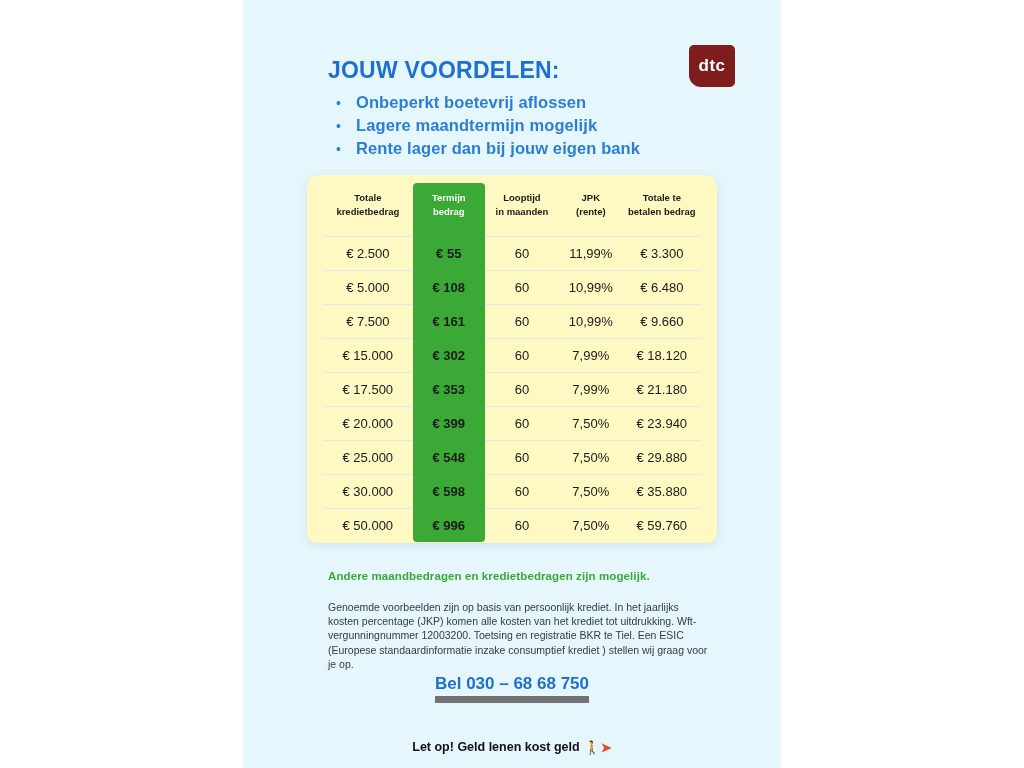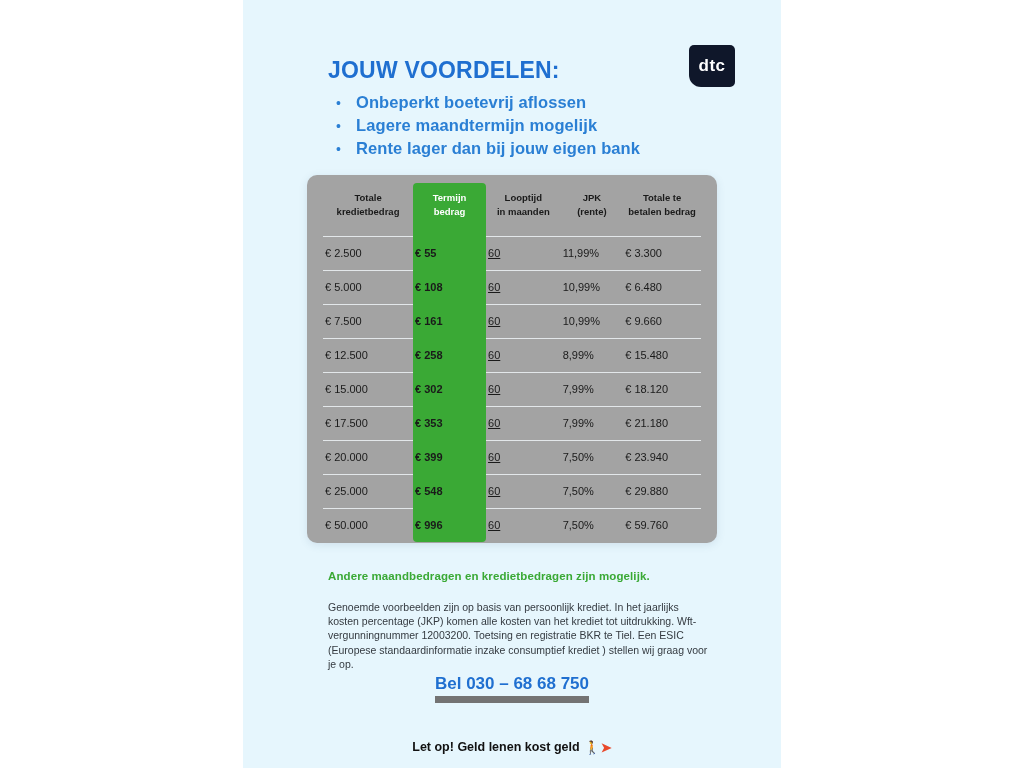--- a/index.html
+++ b/index.html
@@ -33,21 +33,21 @@
     height: 768px;
   }
 
   
   .logo {
     position: absolute;
     left: 446px;
     top: 45px;
     width: 46px;
     height: 42px;
-    background: #0f172a;
+    background: #7f1d1d;
     border-radius: 5px 5px 5px 12px;
   }
   .logo-text {
     position: absolute;
     left: 0;
     top: 0;
     width: 46px;
     height: 42px;
     color: #ffffff;
     font-size: 17px;
@@ -96,21 +96,21 @@
     letter-spacing: 0.1px;
   }
 
   
   .card {
     position: absolute;
     left: 64px;
     top: 175px;
     width: 410px;
     height: 368px;
-    background: #a3a3a3;
+    background: #fef9c3;
     border-radius: 10px;
     box-shadow: 0 2px 9px rgba(60, 90, 120, 0.13);
   }
   table.rates {
     position: absolute;
     left: 16px;
     top: 8px;
     width: 378px;
     border-collapse: collapse;
     font-family: "Liberation Sans", sans-serif;
@@ -118,29 +118,30 @@
   table.rates th {
     font-size: 9.5px;
     font-weight: bold;
     color: #1a1a1a;
     padding: 8px 2px 16px 2px;
     text-align: center;
     line-height: 1.5;
     vertical-align: middle;
   }
   table.rates td {
-    font-size: 11px;
+    font-size: 13px;
     color: #1a1a1a;
+    text-align: center;
     padding: 8px 2px;
     border-top: 1px solid #e3e7ea;
     height: 17px;
   }
   table.rates tr td:first-child { width: 92px; }
   table.rates tr td.term { width: 78px; margin-left: 16px; }
-  table.rates tr td:nth-child(3) { width: 78px; text-decoration: underline; }
+  table.rates tr td:nth-child(3) { width: 78px; }
   table.rates tr td:nth-child(4) { width: 64px; }
   table.rates tr td:nth-child(5) { width: 84px; }
 
   th.term-head {
     background: #3aa935;
     color: #ffffff !important;
     border-radius: 4px 4px 0 0;
   }
   td.term {
     background: #3aa935;
@@ -273,27 +274,20 @@
               <td>€ 6.480</td>
             </tr>
             <tr>
               <td>€ 7.500</td>
               <td class="term">€ 161</td>
               <td>60</td>
               <td>10,99%</td>
               <td>€ 9.660</td>
             </tr>
             <tr>
-              <td>€ 12.500</td>
-              <td class="term">€ 258</td>
-              <td>60</td>
-              <td>8,99%</td>
-              <td>€ 15.480</td>
-            </tr>
-            <tr>
               <td>€ 15.000</td>
               <td class="term">€ 302</td>
               <td>60</td>
               <td>7,99%</td>
               <td>€ 18.120</td>
             </tr>
             <tr>
               <td>€ 17.500</td>
               <td class="term">€ 353</td>
               <td>60</td>
@@ -306,20 +300,27 @@
               <td>60</td>
               <td>7,50%</td>
               <td>€ 23.940</td>
             </tr>
             <tr>
               <td>€ 25.000</td>
               <td class="term">€ 548</td>
               <td>60</td>
               <td>7,50%</td>
               <td>€ 29.880</td>
+            </tr>
+            <tr>
+              <td>€ 30.000</td>
+              <td class="term">€ 598</td>
+              <td>60</td>
+              <td>7,50%</td>
+              <td>€ 35.880</td>
             </tr>
             <tr>
               <td>€ 50.000</td>
               <td class="term">€ 996</td>
               <td>60</td>
               <td>7,50%</td>
               <td>€ 59.760</td>
             </tr>
           </tbody>
         </table>

